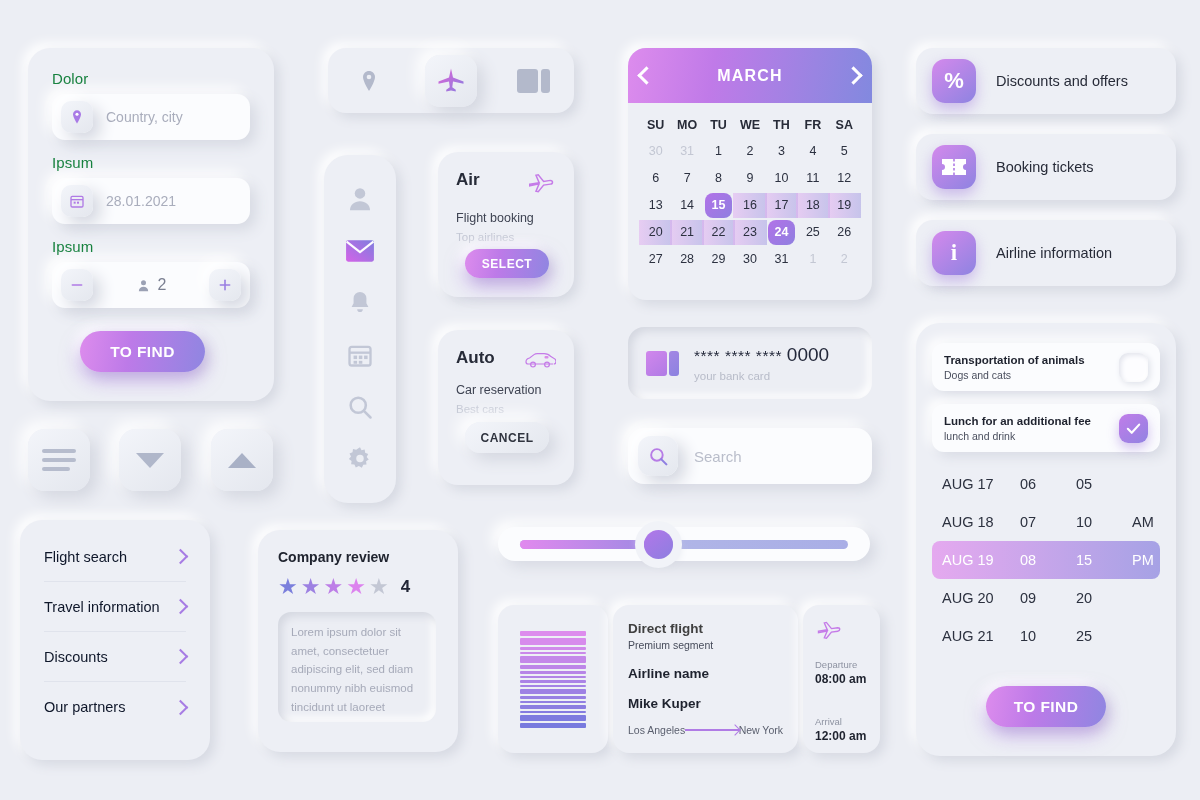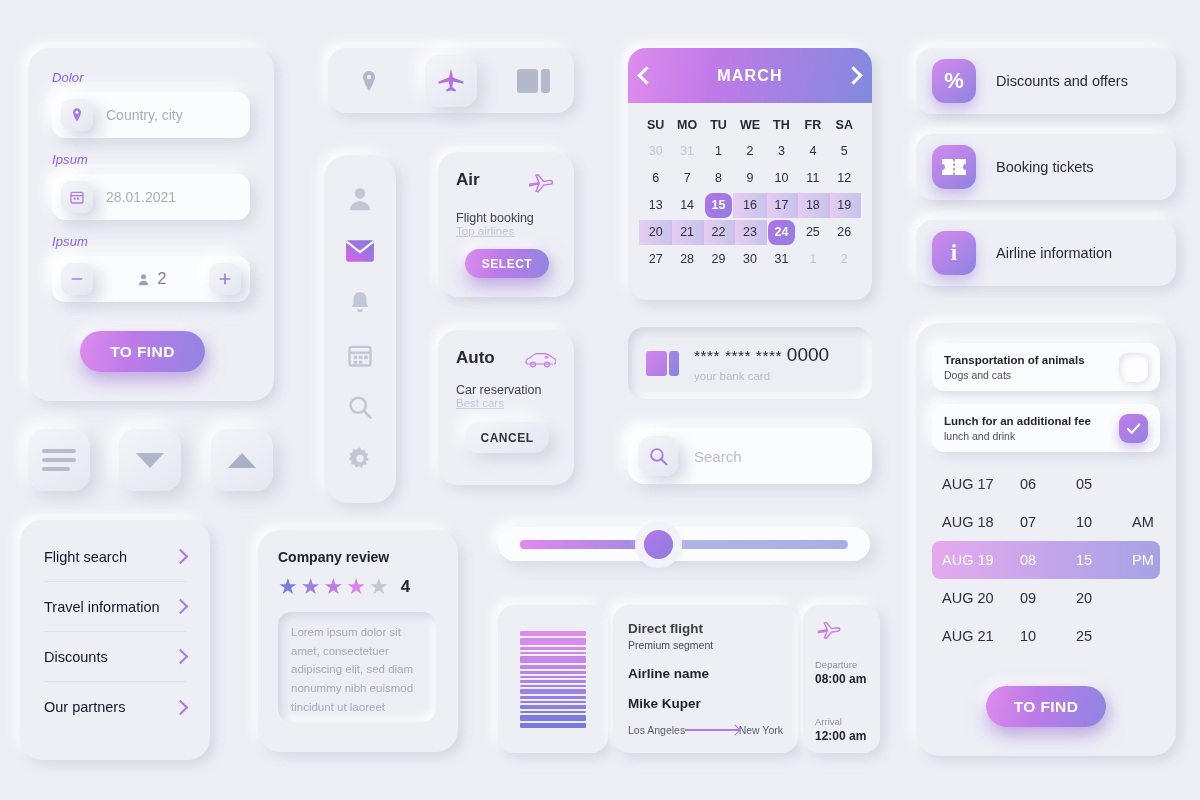--- a/index.html
+++ b/index.html
@@ -31,21 +31,21 @@
   }
   .grad-btn {
     background: linear-gradient(100deg, #dd8ced 0%, #bd7ae8 40%, #8f86e1 100%);
     box-shadow: 0 8px 20px rgba(171,123,226,.55), 5px 5px 12px #d6d9e2, -5px -5px 12px #ffffff;
   }
   #stage { position: relative; width: 1200px; height: 800px; }
   .abs { position: absolute; }
 
   
   #search-panel { left:28px; top:48px; width:246px; height:353px; border-radius:22px; padding:22px 24px; }
-  .fld-label { font-size:13px; color:#8b5cf6; margin-bottom:7px; letter-spacing:.1px;font-style:italic; }
+  .fld-label { font-size:15px; color:#15803d; margin-bottom:7px; letter-spacing:.1px; }
   .field-row { height:46px; border-radius:13px; display:flex; align-items:center; padding:0 9px; margin-bottom:14px; }
   .mini-btn { width:32px; height:32px; border-radius:10px; display:flex; align-items:center; justify-content:center; flex:0 0 auto; }
   .field-ph { font-size:14px; color:#a9adbc; margin-left:13px; }
   .counter-row { height:46px; border-radius:13px; display:flex; align-items:center; justify-content:space-between; padding:0 9px; }
   .cnt-mid { display:flex; align-items:center; gap:7px; font-size:16px; color:#7b8092; }
   #to-find-1 { left:80px; top:331px; width:125px; height:41px; border-radius:21px;
     display:flex; align-items:center; justify-content:center; color:#fff; font-size:15.5px; font-weight:bold; letter-spacing:.4px; }
 
   
   .sq-btn { width:62px; height:62px; border-radius:17px; display:flex; align-items:center; justify-content:center; }
@@ -72,21 +72,21 @@
     display:flex; flex-direction:column; align-items:center; justify-content:space-around; padding:18px 0; }
   .rail-i { width:34px; height:34px; display:flex; align-items:center; justify-content:center; }
 
   
   .svc-card { width:136px; border-radius:20px; padding:18px 18px; }
   #air-card { left:438px; top:152px; height:145px; }
   #auto-card { left:438px; top:330px; height:155px; }
   .svc-top { display:flex; align-items:flex-start; justify-content:space-between; }
   .svc-title { font-size:17px; font-weight:bold; color:#272b38; }
   .svc-sub { font-size:12.5px; color:#3e4352; margin-top:11px; }
-  .svc-note { font-size:11.5px; color:#c3c7d4; margin-top:0;text-decoration:underline; }
+  .svc-note { font-size:11.5px; color:#c3c7d4; margin-top:6px; }
   #select-btn { position:absolute; left:465px; top:249px; width:84px; height:29px; border-radius:15px; display:flex;align-items:center;justify-content:center; color:#fff; font-size:12px; font-weight:bold; letter-spacing:.5px;}
   #cancel-btn { position:absolute; left:465px; top:422px; width:84px; height:31px; border-radius:16px; display:flex;align-items:center;justify-content:center; color:#30343f; font-size:12px; font-weight:bold; letter-spacing:.5px;}
 
   
   #review-card { left:258px; top:530px; width:200px; height:222px; border-radius:22px; padding:19px 20px; }
   .rv-title { font-size:14px; font-weight:bold; color:#20242f; }
   .stars { display:flex; align-items:center; gap:3px; margin-top:11px; }
   .star { font-size:22px; line-height:1; }
   .rv-num { font-size:17px; font-weight:bold; color:#222636; margin-left:9px; }
   #rv-text { margin-top:14px; width:158px; height:110px; border-radius:13px; padding:11px 13px;

